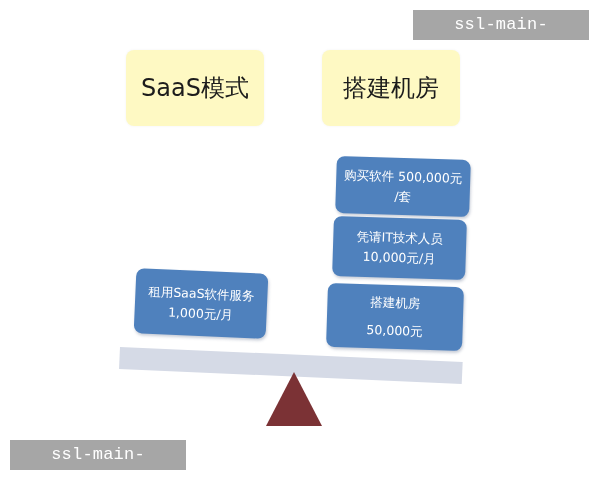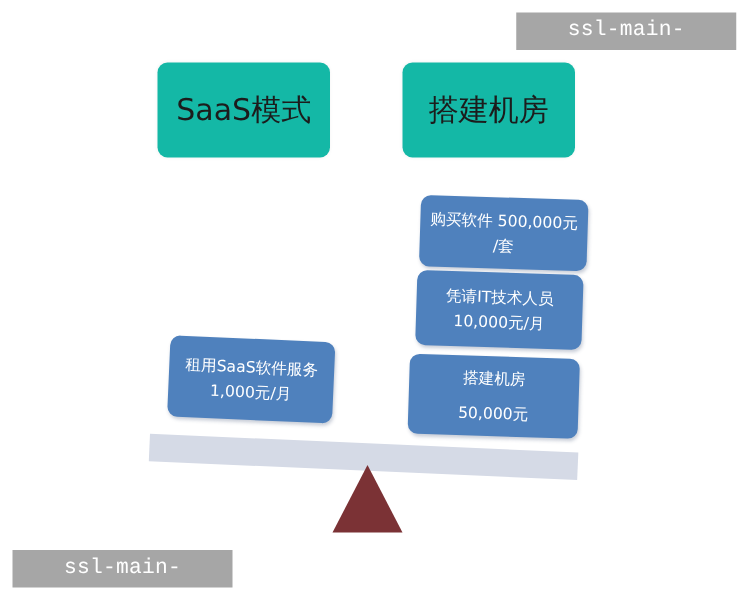--- a/index.html
+++ b/index.html
@@ -11,21 +11,21 @@
   .watermark {
     position: absolute; background: #a6a6a6; color: #ffffff;
     font-family: Liberation Mono, monospace;
     font-size: 17px; line-height: 30px; text-align: center;
     letter-spacing: 0.2px;
   }
   .wm-top { left: 413px; top: 10px; width: 176px; height: 30px; }
   .wm-bottom { left: 10px; top: 440px; width: 176px; height: 30px; }
 
   .header-box {
-    position: absolute; background: #14b8a6; border-radius: 8px;
+    position: absolute; background: #fef9c3; border-radius: 8px;
     color: #1c1c1c; font-size: 24px; display: flex; align-items: center;
     justify-content: center; box-shadow: 0 0 3px rgba(0,0,0,0.05);
   }
   .hdr-saas { left: 126px; top: 50px; width: 138px; height: 76px; }
   .hdr-trad { left: 322px; top: 50px; width: 138px; height: 76px; }
 
   .blue-box {
     position: absolute; background: #4f81bd; border-radius: 8px;
     color: #ffffff; font-size: 12.5px; text-align: center;
     display: flex; flex-direction: column; justify-content: center;

